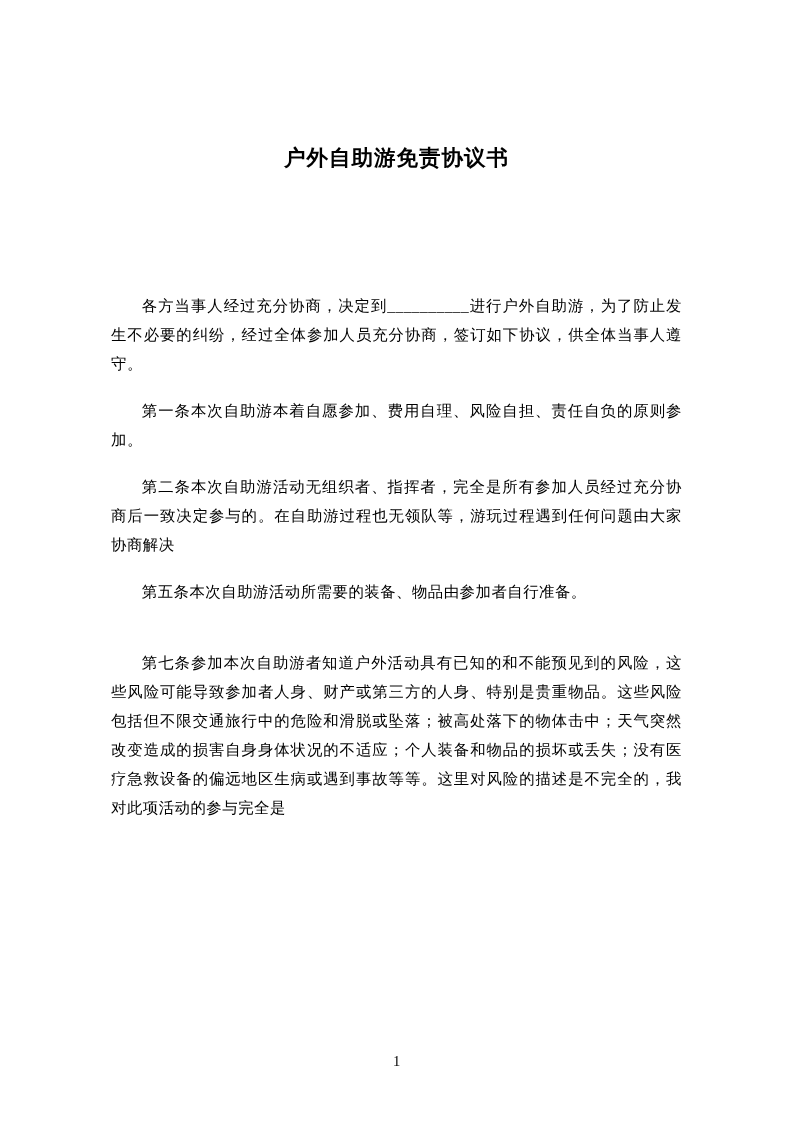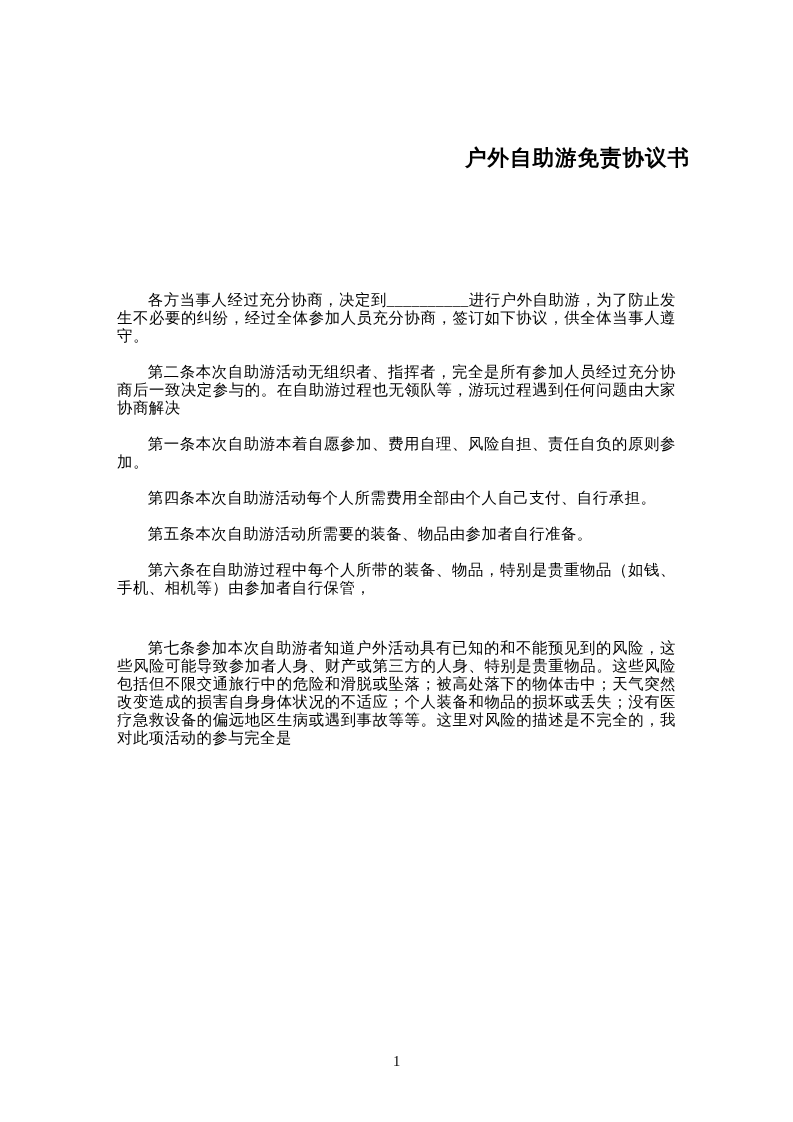--- a/index.html
+++ b/index.html
@@ -14,31 +14,31 @@
     margin: 0 auto;
     background: #ffffff;
     color: #000000;
     box-sizing: border-box;
     padding: 143px 103px 0 103px;
     overflow: hidden;
     font-family: "Liberation Serif", serif;
   }
   .doc-title {
     margin: 0 0 118px 0;
-    text-align: right;
+    text-align: center;
     font-size: 21.5px;
     line-height: 30px;
     font-weight: bold;
     font-family: "Liberation Sans", sans-serif;
     letter-spacing: 1px;
   }
   .body-text p {
-    margin: 18px 14px;
+    margin: 18px 8px;
     font-size: 15.4px;
-    line-height: 18px;
+    line-height: 29px;
     text-align: justify;
     text-indent: 2em;
     letter-spacing: 0.5px;
   }
   .body-text p.extra-gap {
     margin-top: 42px;
   }
   .page-number {
     position: absolute;
     bottom: 52px;
@@ -51,22 +51,20 @@
   }
 </style>
 </head>
 <body>
 
 <div class="page">
   <h1 class="doc-title">户外自助游免责协议书</h1>
 
   <div class="body-text">
     <p>各方当事人经过充分协商，决定到__________进行户外自助游，为了防止发生不必要的纠纷，经过全体参加人员充分协商，签订如下协议，供全体当事人遵守。</p>
+    <p>第一条本次自助游本着自愿参加、费用自理、风险自担、责任自负的原则参加。</p>
     <p>第二条本次自助游活动无组织者、指挥者，完全是所有参加人员经过充分协商后一致决定参与的。在自助游过程也无领队等，游玩过程遇到任何问题由大家协商解决</p>
-    <p>第一条本次自助游本着自愿参加、费用自理、风险自担、责任自负的原则参加。</p>
-    <p>第四条本次自助游活动每个人所需费用全部由个人自己支付、自行承担。</p>
     <p>第五条本次自助游活动所需要的装备、物品由参加者自行准备。</p>
-    <p>第六条在自助游过程中每个人所带的装备、物品，特别是贵重物品（如钱、手机、相机等）由参加者自行保管，</p>
     <p class="extra-gap">第七条参加本次自助游者知道户外活动具有已知的和不能预见到的风险，这些风险可能导致参加者人身、财产或第三方的人身、特别是贵重物品。这些风险包括但不限交通旅行中的危险和滑脱或坠落；被高处落下的物体击中；天气突然改变造成的损害自身身体状况的不适应；个人装备和物品的损坏或丢失；没有医疗急救设备的偏远地区生病或遇到事故等等。这里对风险的描述是不完全的，我对此项活动的参与完全是</p>
   </div>
 
   <div class="page-number">1</div>
 </div>
 
 </body></html>

